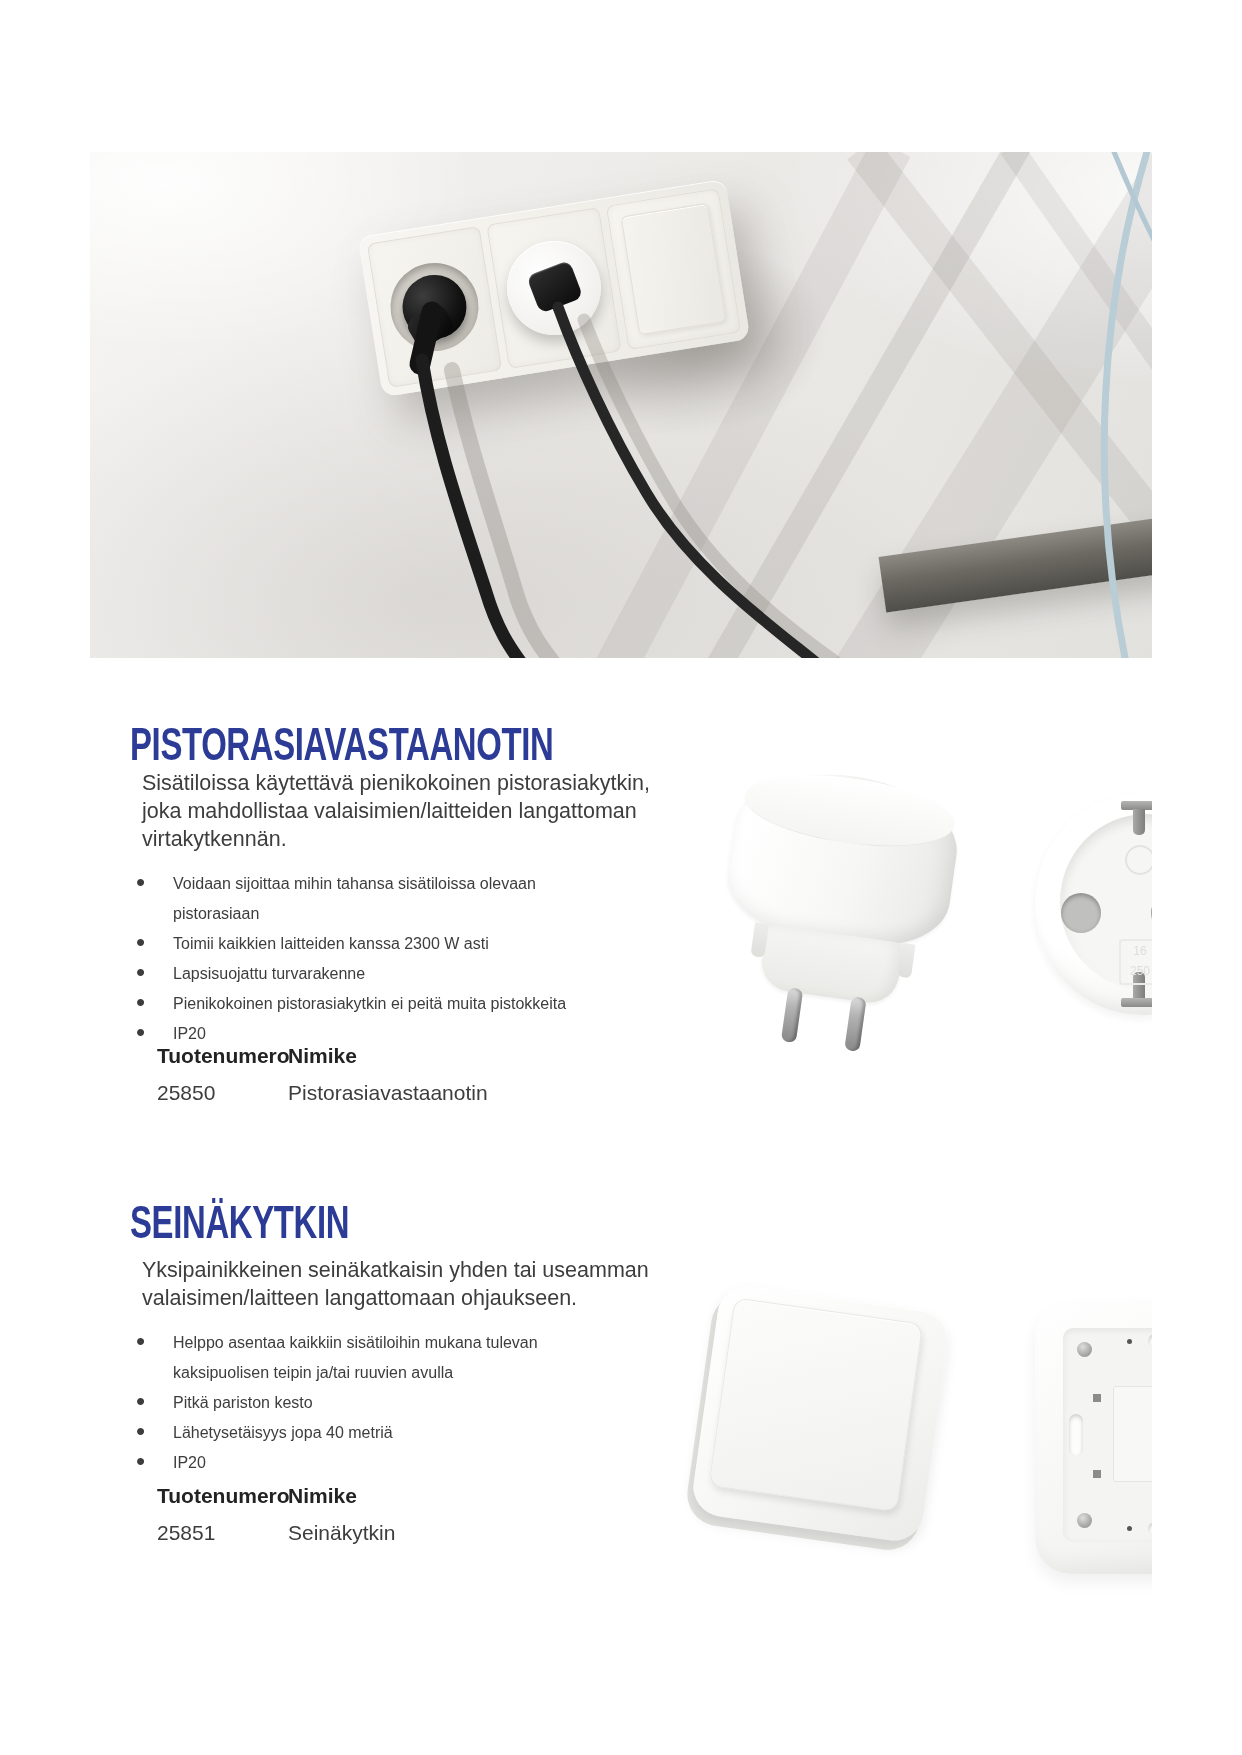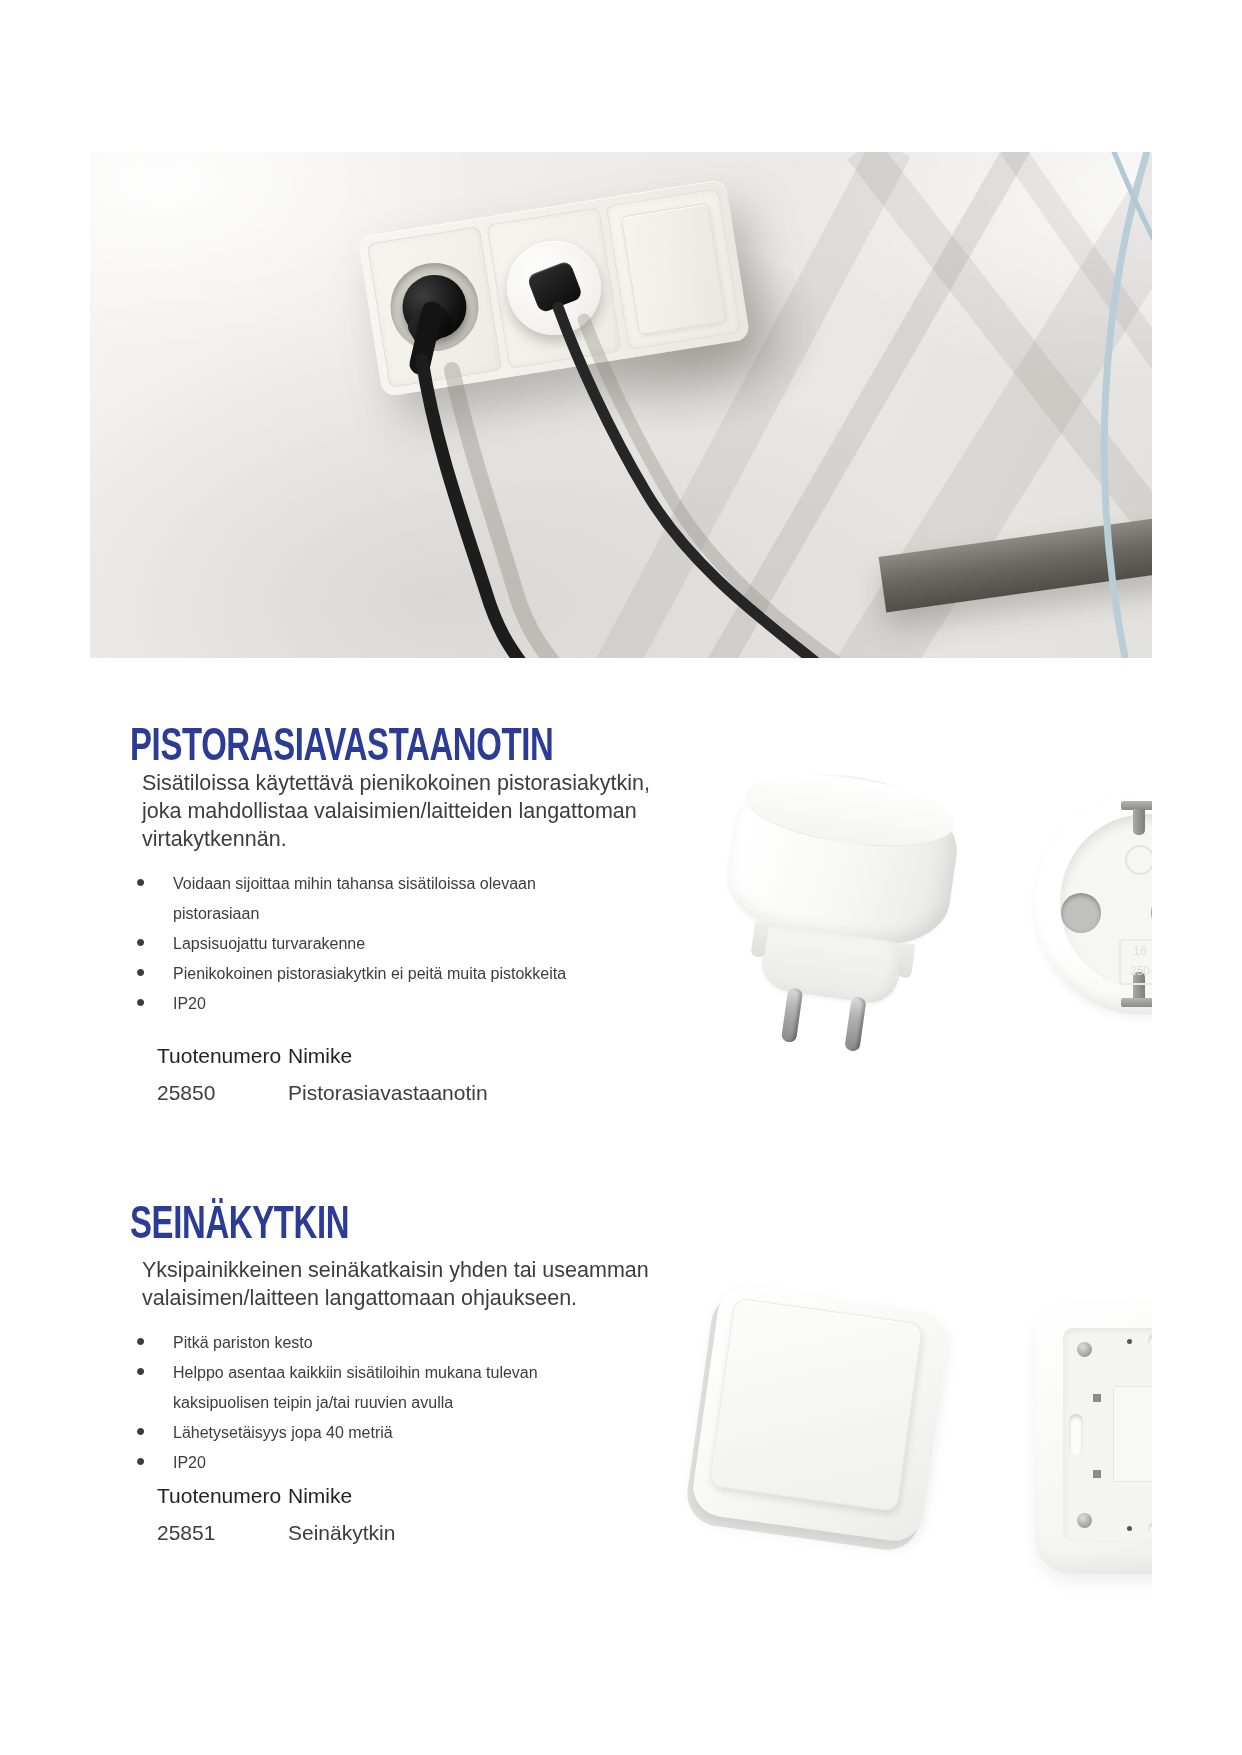--- a/index.html
+++ b/index.html
@@ -61,21 +61,21 @@
   .t1 { top:716px; } .t2 { top:1194px; }
   .intro { position:absolute; left:52px; color:#3d3d3d; font-size:21.5px; line-height:28px; white-space:pre-line; }
   .i1 { top:769px; } .i2 { top:1256px; }
   .bullets { position:absolute; left:44px; list-style:none; }
   .b1 { top:869px; } .b2 { top:1328px; }
   .bullets li { position:relative; padding-left:39px; color:#3d3d3d; font-size:16px; line-height:30px; white-space:pre-line; }
   .bullets li::before { content:"\2022"; position:absolute; left:2px; top:-2px; font-size:26px; color:#3d3d3d; }
   .ptable { position:absolute; left:67px; color:#3d3d3d; font-size:21px; }
   .tb1 { top:1044px; } .tb2 { top:1484px; }
   .ptable .row { display:flex; }
-  .ptable .row.head { font-weight:normal; color:#232323; margin-bottom:13px; }
+  .ptable .row.head { font-weight:bold; color:#232323; margin-bottom:13px; }
   .ptable .c1 { width:131px; } .ptable .c2 { }
 
   
   .sp-front { position:absolute; left:600px; top:772px; width:300px; height:290px; }
   .sp-rot { position:absolute; left:0; top:0; width:100%; height:100%; transform:rotate(8deg); transform-origin:150px 150px; }
   .sp-body { position:absolute; left:32px; top:4px; width:224px; height:164px;
     border-radius:112px 112px 78px 78px / 64px 64px 52px 52px;
     background:linear-gradient(100deg,#ffffff 8%,#f7f7f5 55%,#e9e9e7 96%);
     box-shadow:inset 0 -10px 16px rgba(0,0,0,.045), inset -12px 0 20px rgba(0,0,0,.05), 0 2px 4px rgba(0,0,0,.05); }
   .sp-body::before { content:""; position:absolute; left:6px; top:2px; width:212px; height:64px;
@@ -209,20 +209,21 @@
     </svg>
   </div>
 
   <h1 class="sec-title t1">PISTORASIAVASTAANOTIN</h1>
   <p class="intro i1">Sisätiloissa käytettävä pienikokoinen pistorasiakytkin,
 joka mahdollistaa valaisimien/laitteiden langattoman
 virtakytkennän.</p>
   <ul class="bullets b1">
     <li>Voidaan sijoittaa mihin tahansa sisätiloissa olevaan
 pistorasiaan</li>
+    <li>Toimii kaikkien laitteiden kanssa 2300 W asti</li>
     <li>Lapsisuojattu turvarakenne</li>
     <li>Pienikokoinen pistorasiakytkin ei peitä muita pistokkeita</li>
     <li>IP20</li>
   </ul>
   <div class="ptable tb1">
     <div class="row head">
       <span class="c1">Tuotenumero</span>
       <span class="c2">Nimike</span>
     </div>
     <div class="row">
@@ -249,23 +250,23 @@
     <div class="spb-clip clipB"></div>
     <div class="earth-mark"></div>
     <div class="spb-marking">16
 250</div>
   </div>
 
   <h1 class="sec-title t2">SEINÄKYTKIN</h1>
   <p class="intro i2">Yksipainikkeinen seinäkatkaisin yhden tai useamman
 valaisimen/laitteen langattomaan ohjaukseen.</p>
   <ul class="bullets b2">
-    <li>Pitkä pariston kesto</li>
     <li>Helppo asentaa kaikkiin sisätiloihin mukana tulevan
 kaksipuolisen teipin ja/tai ruuvien avulla</li>
+    <li>Pitkä pariston kesto</li>
     <li>Lähetysetäisyys jopa 40 metriä</li>
     <li>IP20</li>
   </ul>
   <div class="ptable tb2">
     <div class="row head">
       <span class="c1">Tuotenumero</span>
       <span class="c2">Nimike</span>
     </div>
     <div class="row">
       <span class="c1">25851</span>

